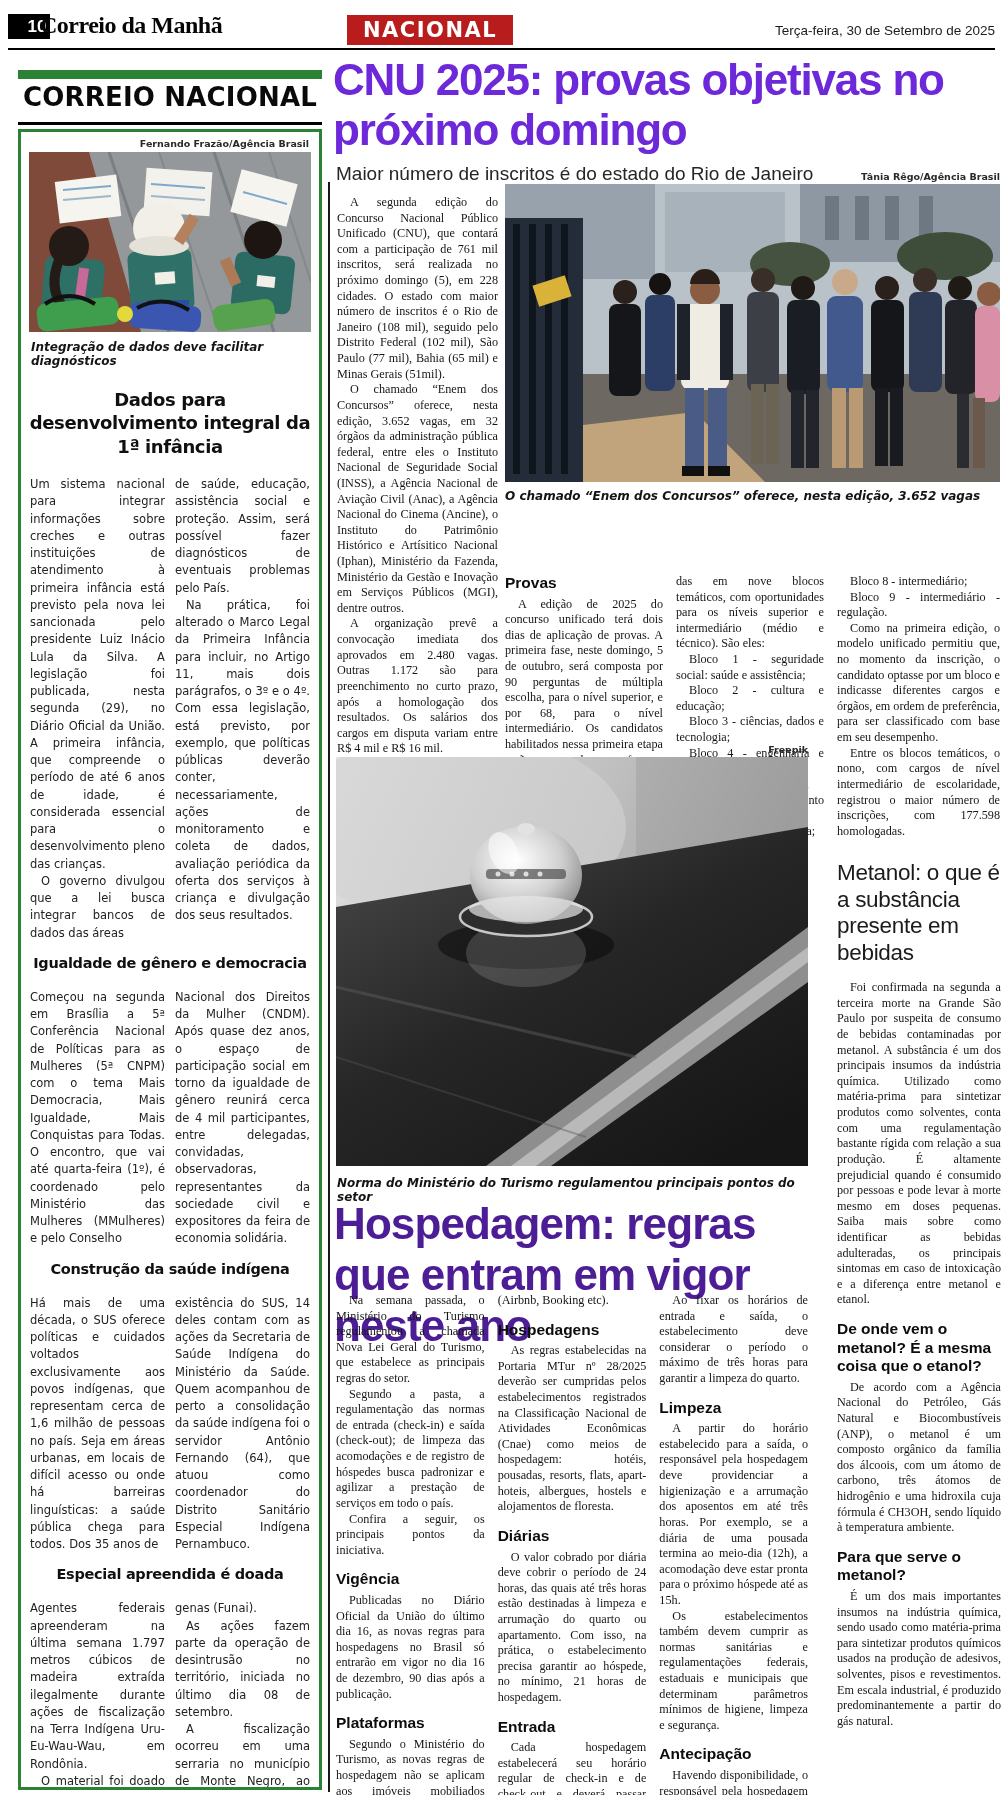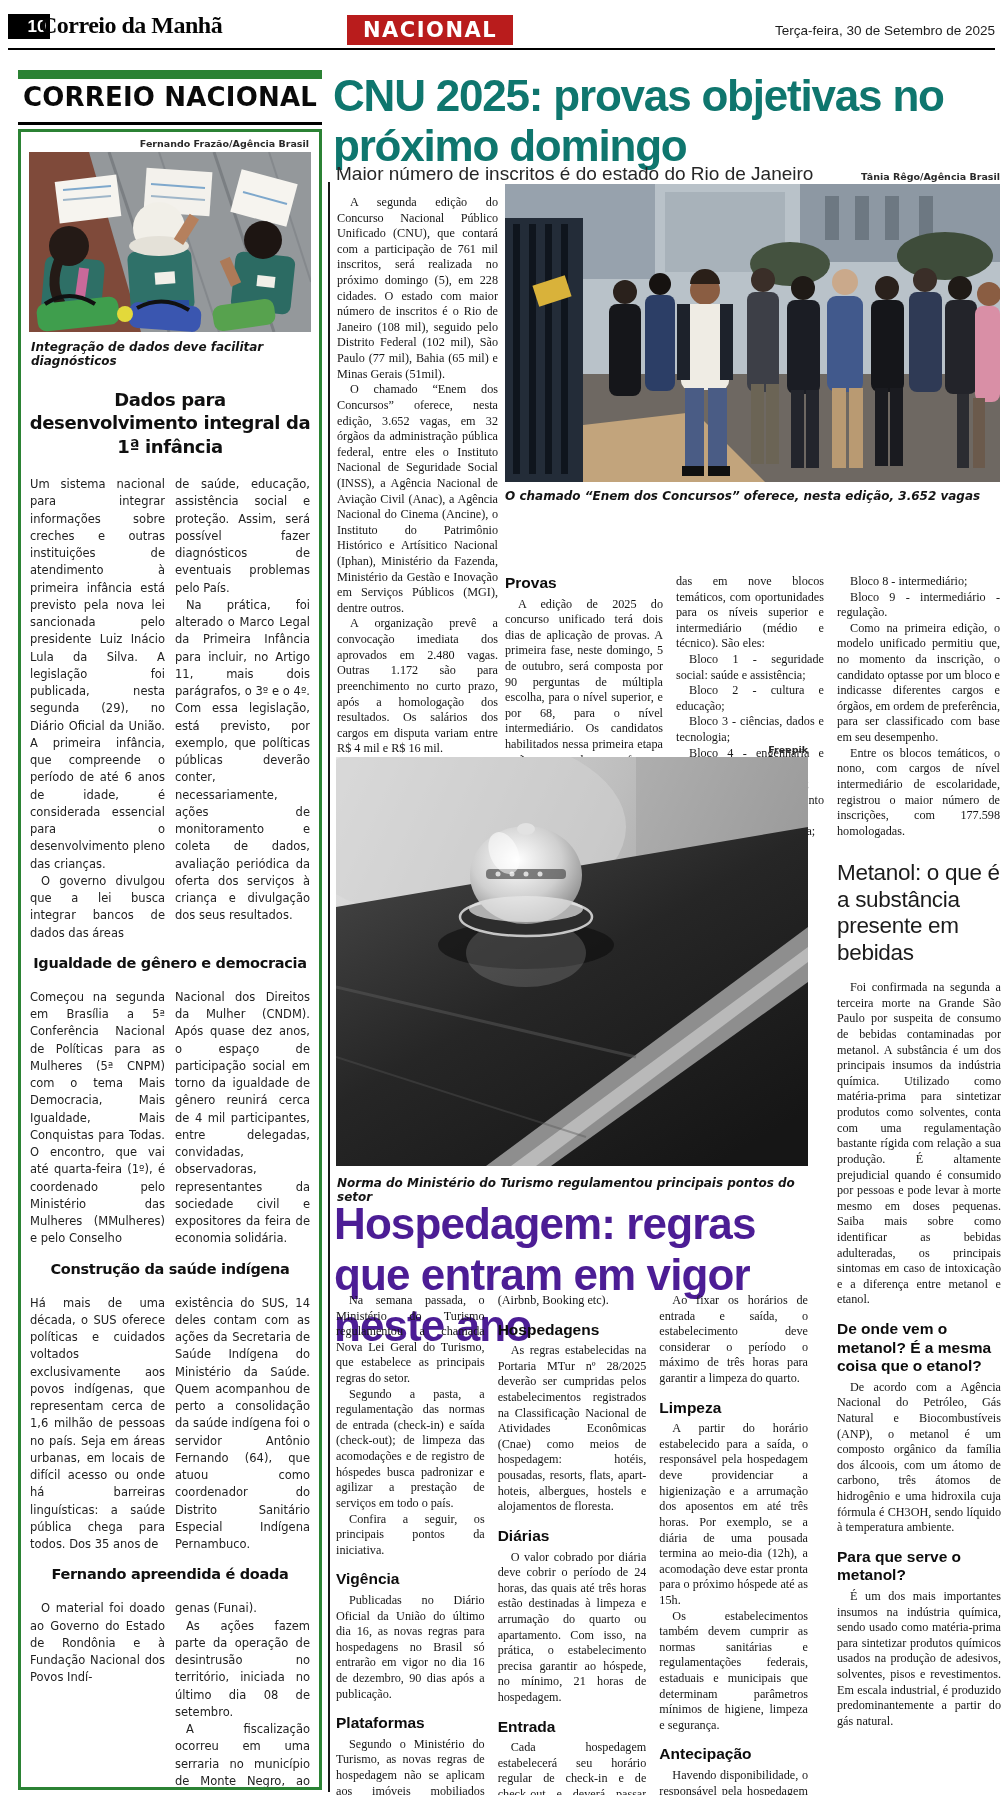--- a/index.html
+++ b/index.html
@@ -36,22 +36,22 @@
   .lb-cols{display:flex;gap:10px;padding:0 1px;margin-top:18px;}
   .lb-cols .col{flex:1;font-family:"DejaVu Sans",sans-serif;font-size:11.5px;line-height:1.5;
                 text-align:justify;color:#222;}
   
   .para{margin:0;text-indent:13px;}
   .para.cont{text-indent:0;}
   .lb-cols .para{text-indent:11px;}
   .lb-cols .para.cont{text-indent:0;}
   
   .vline{left:328px;top:182px;width:2px;height:1610px;background:#161616;}
-  .cnu-headline{left:333px;top:71px;width:668px;font-size:44px;font-weight:700;line-height:1.14;
-                letter-spacing:-1.2px;color:#0f766e;}
+  .cnu-headline{left:333px;top:55px;width:668px;font-size:44px;font-weight:700;line-height:1.14;
+                letter-spacing:-1.2px;color:#6d28d9;}
   .cnu-subhead{left:336px;top:163px;width:660px;font-size:19px;color:#262626;}
   .serifcol{font-family:"Liberation Serif",serif;font-size:12.2px;line-height:1.28;
             text-align:justify;color:#151515;overflow:hidden;}
   .cnu-col1{left:337px;top:195px;width:161px;height:592px;}
   .cnu-credit{left:505px;top:171px;width:495px;}
   .cnu-photo{left:505px;top:184px;width:495px;height:298px;}
   .cnu-caption{left:505px;top:489px;width:495px;}
   .cnu-col2{left:505px;top:574px;width:158px;height:292px;}
   .cnu-col3{left:676px;top:574px;width:148px;height:292px;}
   .cnu-col4{left:837px;top:574px;width:163px;height:282px;}
@@ -151,23 +151,24 @@
   <h3 class="lb-h3">Construção da saúde indígena</h3>
   <div class="lb-cols">
     <div class="col">
         <p class="para cont">Há mais de uma década, o SUS oferece políticas e cuidados voltados exclusivamente aos povos indígenas, que representam cerca de 1,6 milhão de pessoas no país. Seja em áreas urbanas, em locais de difícil acesso ou onde há barreiras linguísticas: a saúde pública chega para todos. Dos 35 anos de</p>
       </div>
     <div class="col">
         <p class="para cont">existência do SUS, 14 deles contam com as ações da Secretaria de Saúde Indígena do Ministério da Saúde. Quem acompanhou de perto a consolidação da saúde indígena foi o servidor Antônio Fernando (64), que atuou como coordenador do Distrito Sanitário Especial Indígena Pernambuco.</p>
       </div>
   </div>
 
-  <h3 class="lb-h3">Fernando apreendida é doada</h3>
+  <h3 class="lb-h3">Especial apreendida é doada</h3>
   <div class="lb-cols">
     <div class="col">
+        <p class="para cont">Agentes federais apreenderam na última semana 1.797 metros cúbicos de madeira extraída ilegalmente durante ações de fiscalização na Terra Indígena Uru-Eu-Wau-Wau, em Rondônia.</p>
         <p class="para">O material foi doado ao Governo do Estado de Rondônia e à Fundação Nacional dos Povos Indí-</p>
       </div>
     <div class="col">
         <p class="para cont">genas (Funai).</p>
         <p class="para">As ações fazem parte da operação de desintrusão no território, iniciada no último dia 08 de setembro.</p>
         <p class="para">A fiscalização ocorreu em uma serraria no município de Monte Negro, ao norte da terra indígena, e encontrou madeira em toras e serrada.</p>
       </div>
   </div>
 
 </div>

